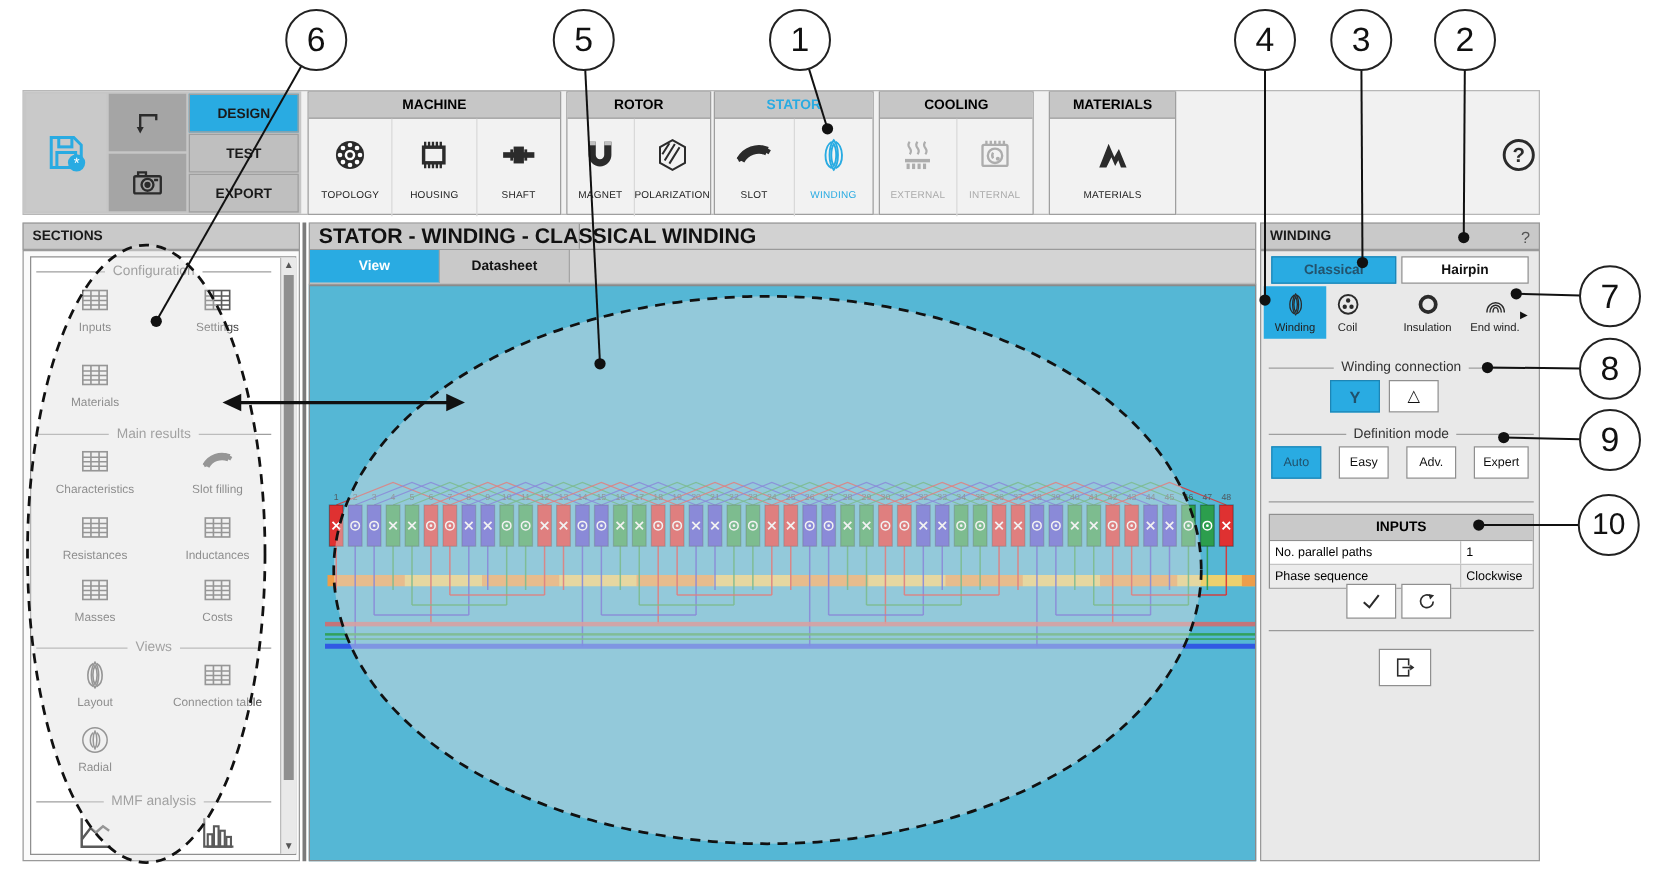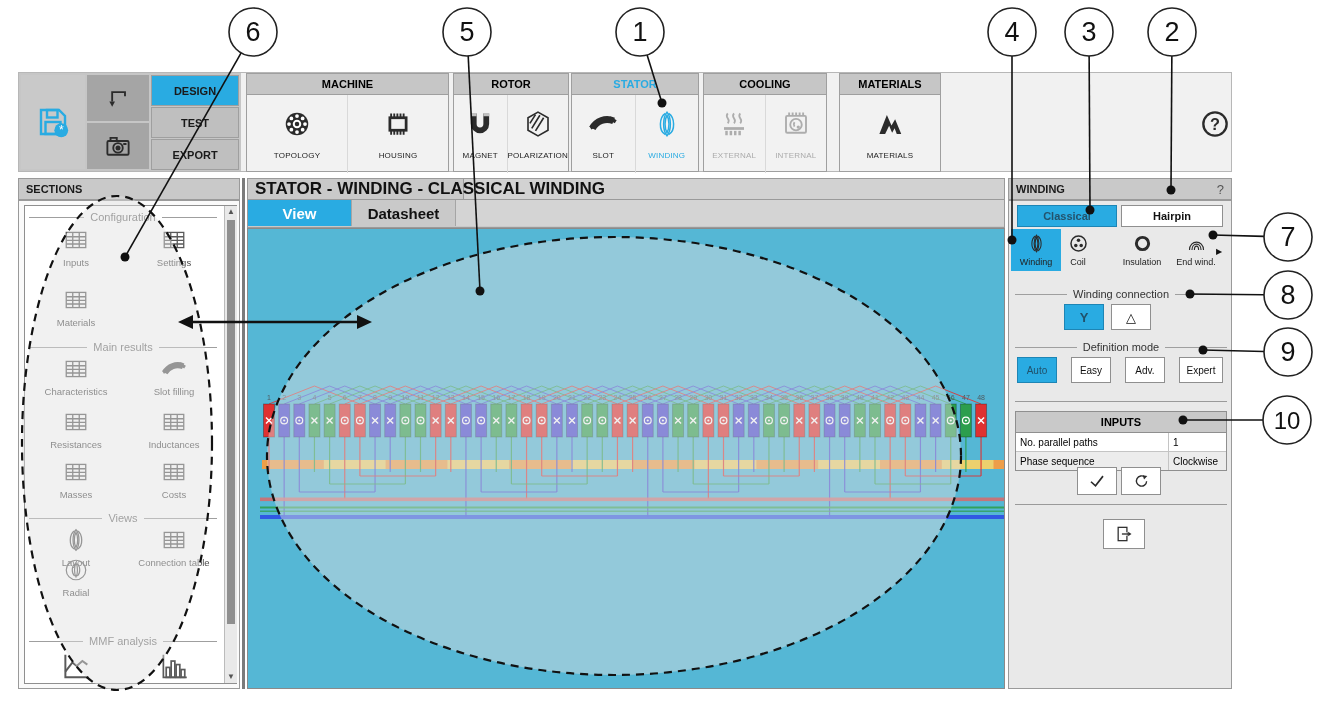--- a/index.html
+++ b/index.html
@@ -15,21 +15,21 @@
     align-items:center;justify-content:center;font-size:11px;font-weight:bold;}
   .group-items{display:flex;height:78px;}
   .tb-item{flex:1;display:flex;flex-direction:column;align-items:center;justify-content:center;
     gap:12px;border-right:1px solid #d9d9d9;}
   .tb-item:last-child{border-right:none;}
   .tb-item .lbl{font-size:8px;color:#222;letter-spacing:.2px;}
   .sep-row{position:absolute;display:flex;align-items:center;gap:6px;color:#6e6e6e;font-size:11px;}
   .sep-row .ln{flex:1;height:1px;background:#9f9f9f;}
   .side-item{position:absolute;width:96px;display:flex;flex-direction:column;align-items:center;gap:4px;}
   .side-item .lbl{font-size:9.5px;color:#4a4a4a;white-space:nowrap;}
-  .tabbtn{position:absolute;display:flex;align-items:center;justify-content:center;font-size:15px;
+  .tabbtn{position:absolute;display:flex;align-items:center;justify-content:center;font-size:11px;
     font-weight:bold;box-sizing:border-box;}
   .btn{position:absolute;display:flex;align-items:center;justify-content:center;box-sizing:border-box;
     background:#fff;border:1px solid #8f8f8f;font-size:10px;color:#111;}
   .btn.sel{background:#29abe2;border-color:#1d85b5;color:#20516b;}
   .subtab{position:absolute;display:flex;flex-direction:column;align-items:center;justify-content:center;
     gap:3px;font-size:9px;color:#222;}
   svg{display:block;}
   #annot{pointer-events:none;}
 </style>
 </head>
@@ -97,20 +97,31 @@
             <g stroke="currentColor" fill="none">
               <rect x="5.5" y="7" width="13" height="10" stroke-width="2.2"></rect>
               <g stroke-width="1.5">
                 <path d="M6.5 6.5 V3.5 M9 6.5 V3.5 M11.5 6.5 V3.5 M14 6.5 V3.5 M16.5 6.5 V3.5"></path>
                 <path d="M6.5 17.5 V20.5 M9 17.5 V20.5 M11.5 17.5 V20.5 M14 17.5 V20.5 M16.5 17.5 V20.5"></path>
               </g>
             </g>
           </svg>
           <span class="lbl">HOUSING</span>
         </div>
+        <div class="tb-item">
+          <svg viewBox="0 0 24 24" width="30" height="30" style="color: rgb(43, 43, 43);">
+            <g fill="currentColor">
+              <rect x="2" y="10.2" width="20" height="3.6"></rect>
+              <rect x="8.7" y="6.6" width="6.6" height="10.8"></rect>
+              <rect x="6.6" y="8.4" width="1.8" height="7.2"></rect>
+              <rect x="15.6" y="8.4" width="1.8" height="7.2"></rect>
+            </g>
+          </svg>
+          <span class="lbl">SHAFT</span>
+        </div>
       </div>
     </div>
     <div class="group-box" style="left: 434px; top: 0px; width: 116px; height: 99px;">
       <div class="group-title">ROTOR</div>
       <div class="group-items">
         <div class="tb-item">
           <svg viewBox="0 0 24 24" width="30" height="30" style="color: rgb(43, 43, 43);">
             <path d="M7 3.5 V12 a5 5 0 0 0 10 0 V3.5" fill="none" stroke="currentColor" stroke-width="4.6"></path>
             <rect x="4.7" y="3.2" width="4.6" height="2.6" fill="#c0c0c0"></rect>
             <rect x="14.7" y="3.2" width="4.6" height="2.6" fill="#c0c0c0"></rect>
@@ -323,21 +334,21 @@
     </div>
     <div class="side-item" style="left: 107px; top: 326px;">
       <svg viewBox="0 0 24 24" width="26" height="26" style="color: rgb(90, 90, 90);">
         <g fill="none" stroke="currentColor" stroke-width="1.2">
           <rect x="3" y="5" width="18" height="14"></rect>
           <path d="M3 9 H21 M3 12.4 H21 M3 15.7 H21 M9 5 V19 M15 5 V19"></path>
         </g>
       </svg>
       <span class="lbl">Connection table</span>
     </div>
-    <div class="side-item" style="left: 9px; top: 356px;">
+    <div class="side-item" style="left: 9px; top: 378px;">
       <svg viewBox="0 0 24 24" width="26" height="26" style="color: rgb(90, 90, 90);">
         <g fill="none" stroke="currentColor" stroke-width="1.1">
           <circle cx="12" cy="12" r="9"></circle>
           <path d="M12 5.5 C10.2 8.5 10.2 15.5 12 18.5 C13.8 15.5 13.8 8.5 12 5.5 Z"></path>
           <path d="M10.8 6.5 C7.8 8.8 7.8 15.2 10.8 17.5"></path>
           <path d="M13.2 6.5 C16.2 8.8 16.2 15.2 13.2 17.5"></path>
         </g>
       </svg>
       <span class="lbl">Radial</span>
     </div>

